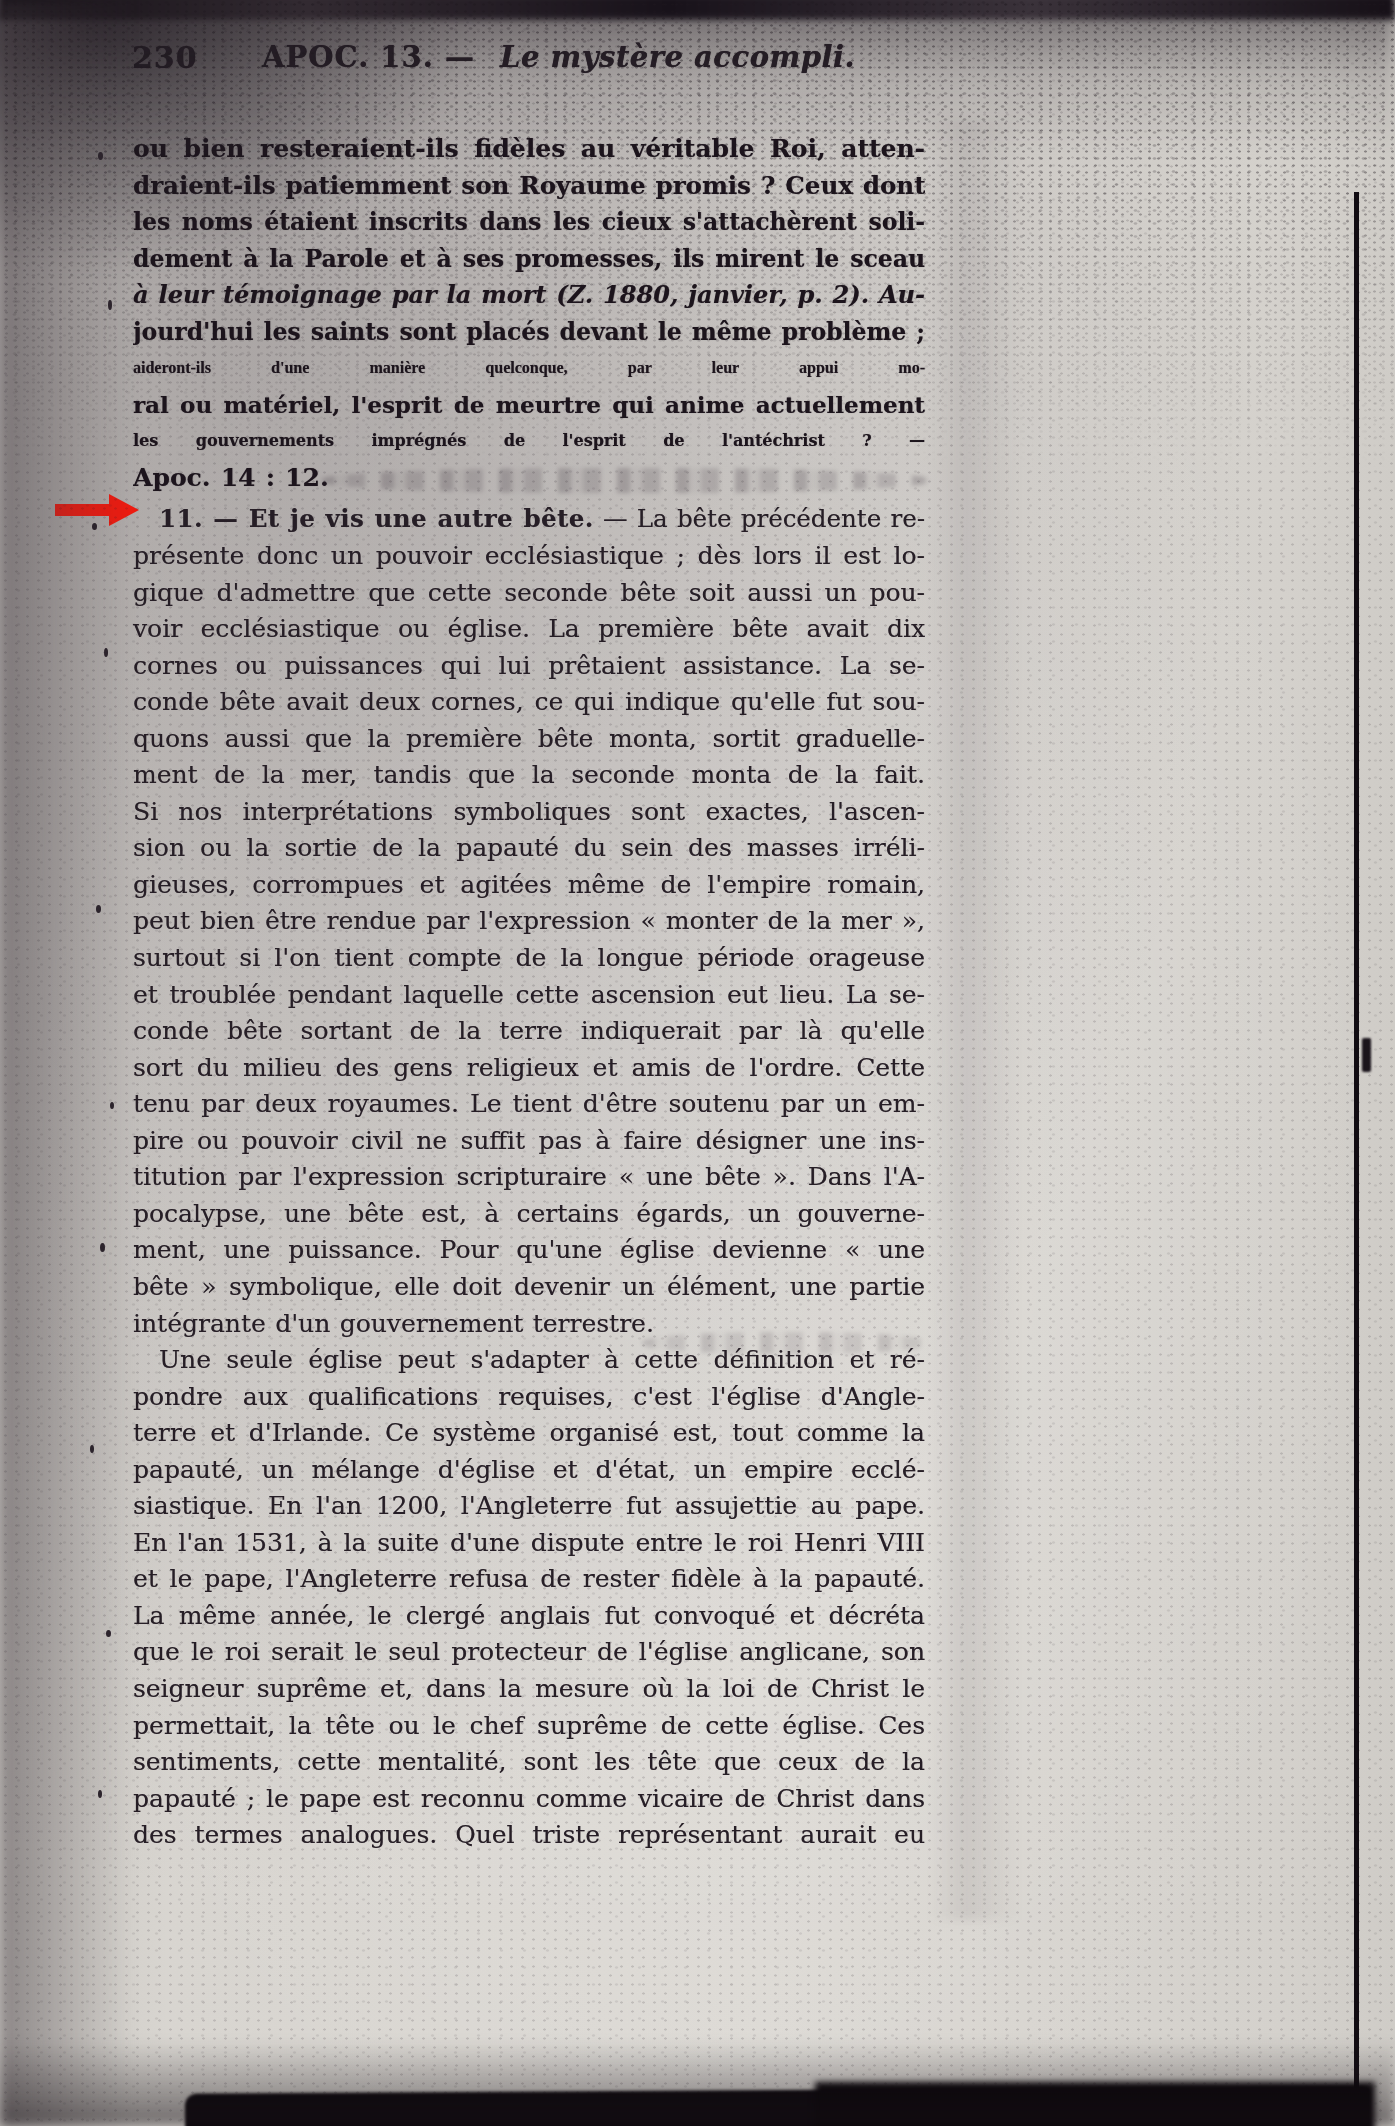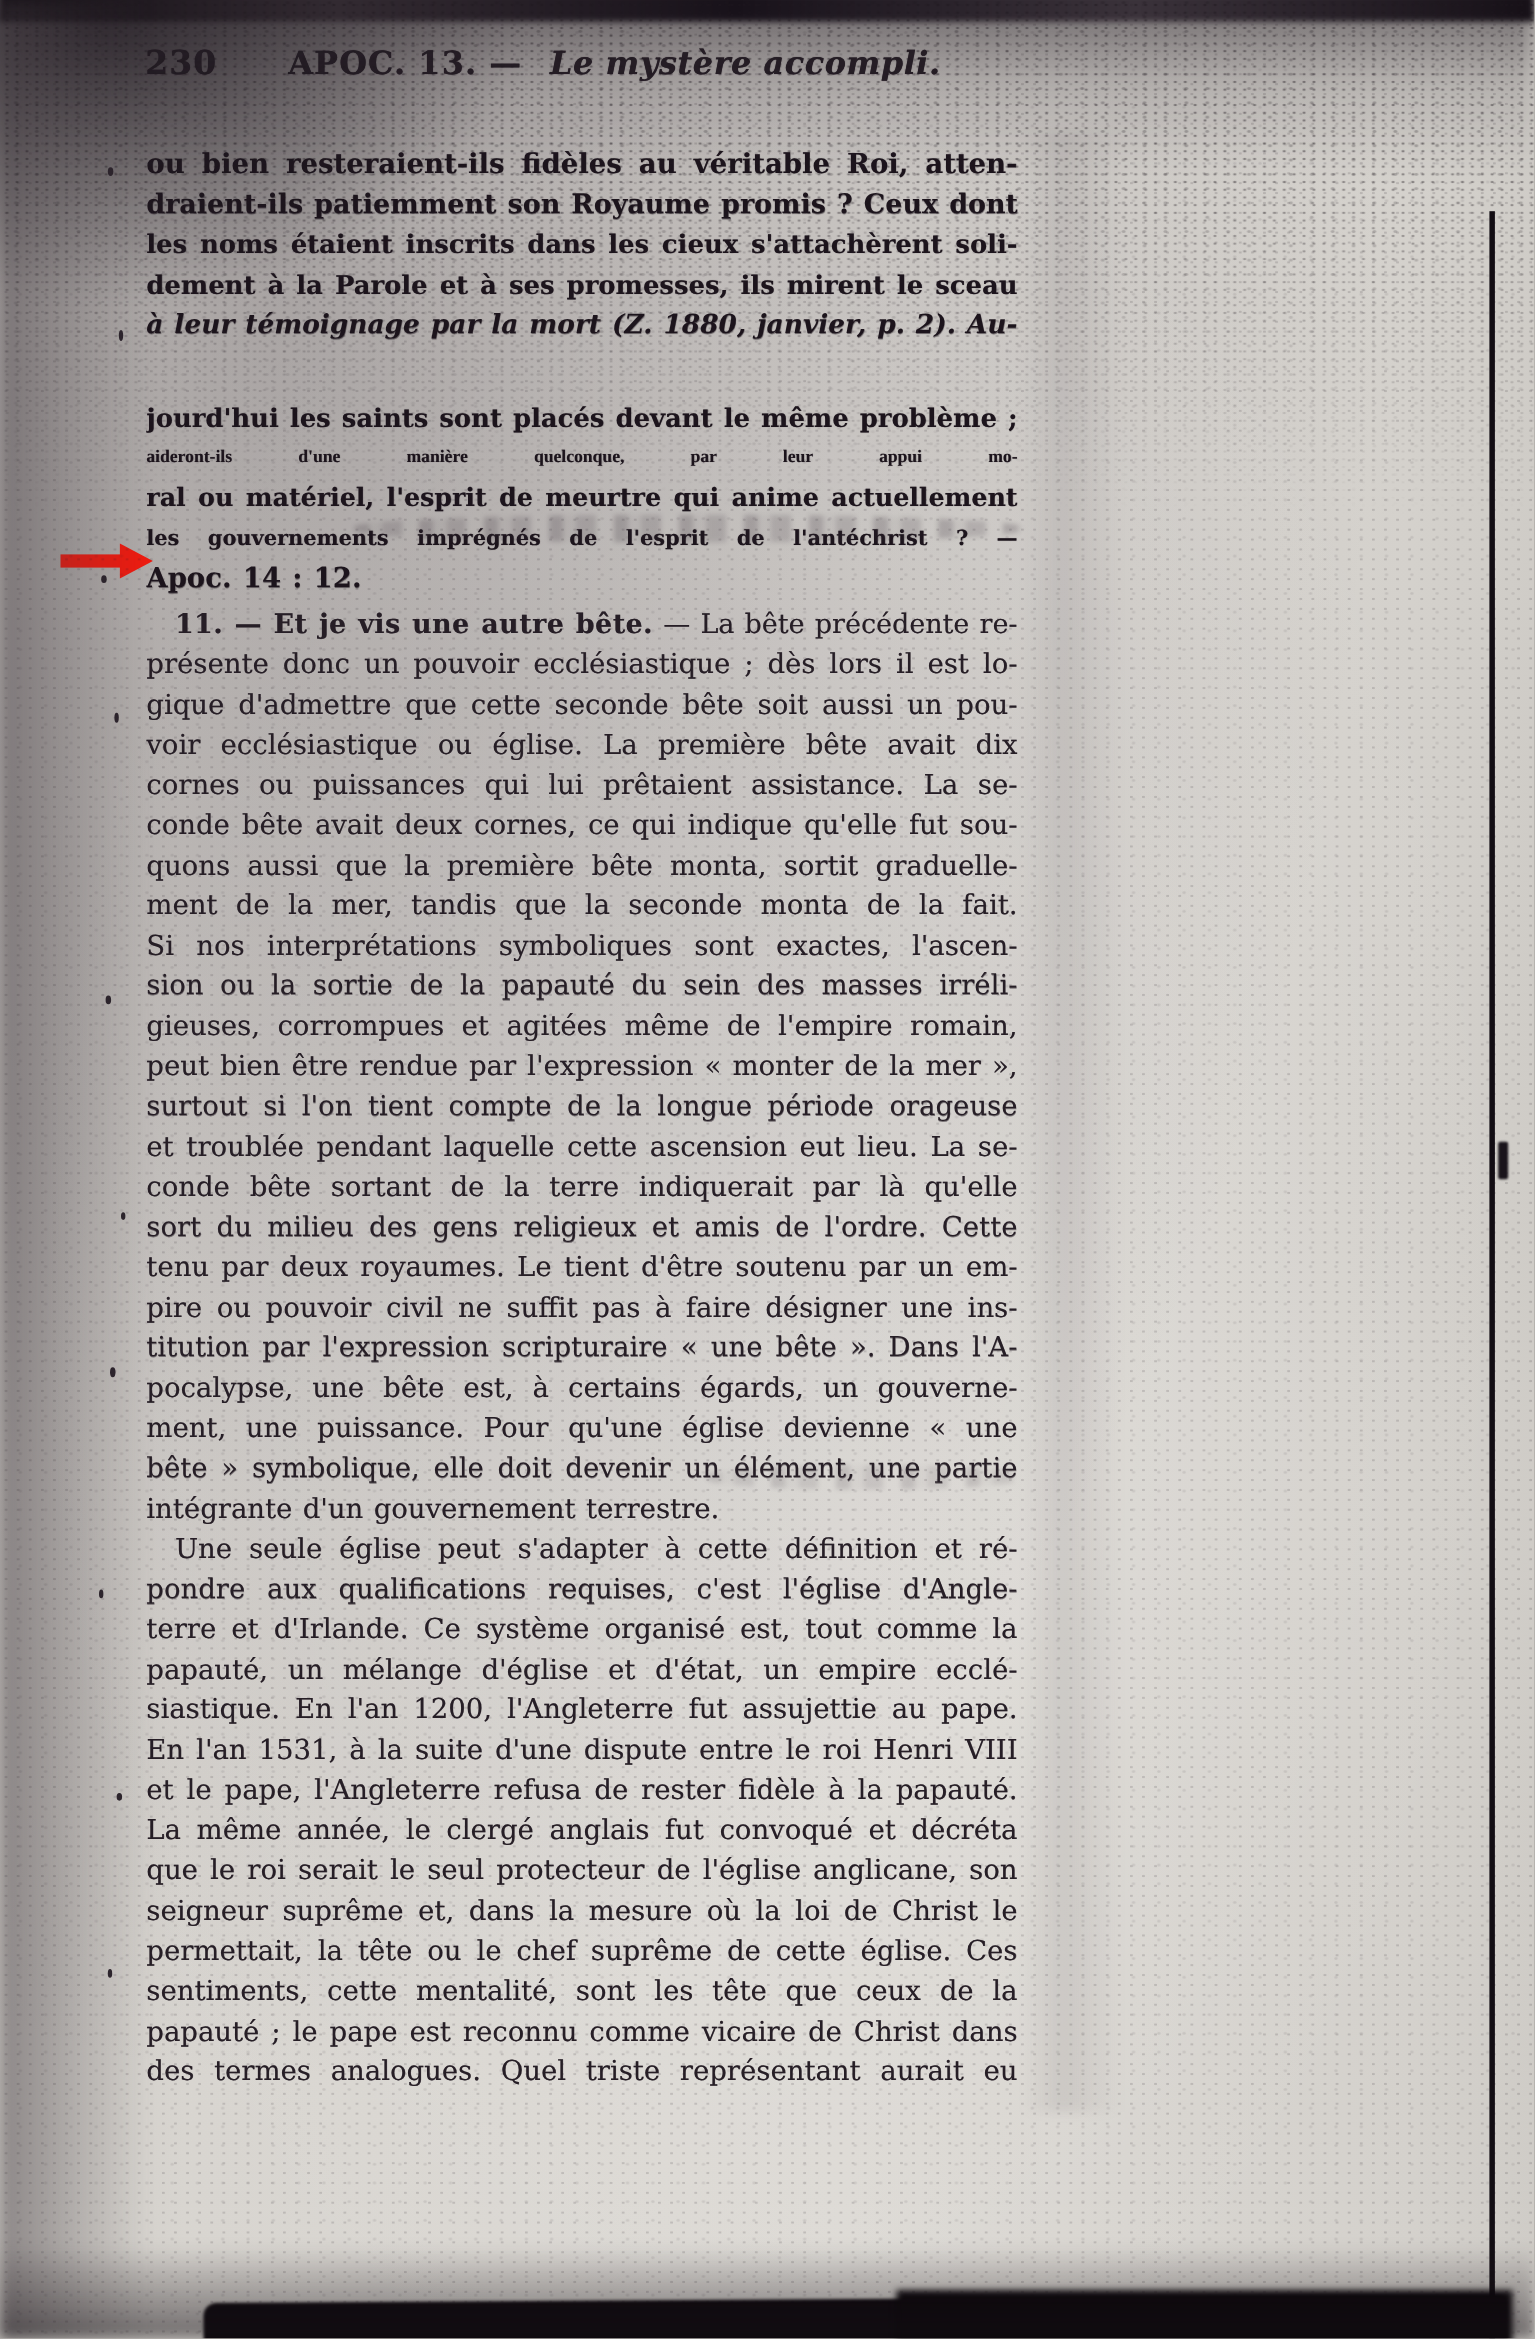--- a/index.html
+++ b/index.html
@@ -140,24 +140,24 @@
     <span class="ttl">Le mystère accompli.</span>
   </div>
 
   <div class="body-text" id="body-text">
       <div class="para heavy">
         <div class="line">ou bien resteraient-ils fidèles au véritable Roi, atten-</div>
         <div class="line" style="font-size: 24.5px;">draient-ils patiemment son Royaume promis ? Ceux dont</div>
         <div class="line" style="font-size: 23.5px;">les noms étaient inscrits dans les cieux s'attachèrent soli-</div>
         <div class="line" style="font-size: 23.5px;">dement à la Parole et à ses promesses, ils mirent le sceau</div>
         <div class="line" style="font-size: 24px; font-style: italic;">à leur témoignage par la mort (Z. 1880, janvier, p. 2). Au-</div>
-        <div class="line" style="font-size: 23.5px; margin-top: 48px;">jourd'hui les saints sont placés devant le même problème ;</div>
+        <div class="line" style="font-size: 23.5px;">jourd'hui les saints sont placés devant le même problème ;</div>
         <div class="line" style="font-size: 16px; font-family: Liberation Serif, serif;">aideront-ils d'une manière quelconque, par leur appui mo-</div>
         <div class="line" style="font-size: 23px;">ral ou matériel, l'esprit de meurtre qui anime actuellement</div>
-        <div class="line" style="font-size: 19px;">les gouvernements imprégnés de l'esprit de l'antéchrist ? —</div>
+        <div class="line" style="font-size: 16px;">les gouvernements imprégnés de l'esprit de l'antéchrist ? —</div>
         <div class="line end">Apoc. 14 : 12.</div>
       </div>
       <div class="gap"></div>
       <div class="para norm">
         <div class="line indent" style="font-size: 24.5px;"><b>11. — Et je vis une autre bête.</b><span> — La bête précédente re-</span></div>
         <div class="line">présente donc un pouvoir ecclésiastique ; dès lors il est lo-</div>
         <div class="line">gique d'admettre que cette seconde bête soit aussi un pou-</div>
         <div class="line">voir ecclésiastique ou église. La première bête avait dix</div>
         <div class="line">cornes ou puissances qui lui prêtaient assistance. La se-</div>
         <div class="line">conde bête avait deux cornes, ce qui indique qu'elle fut sou-</div>

